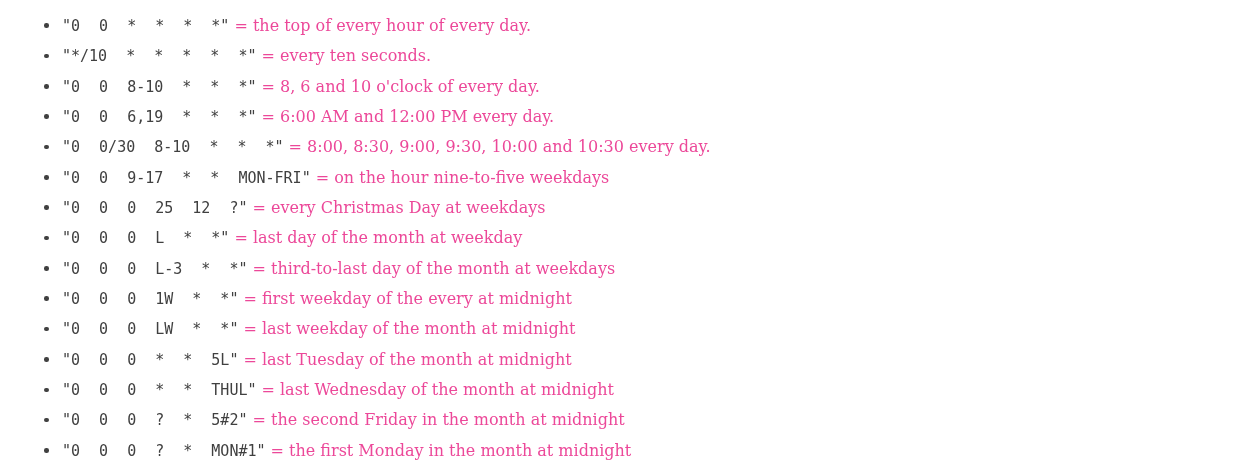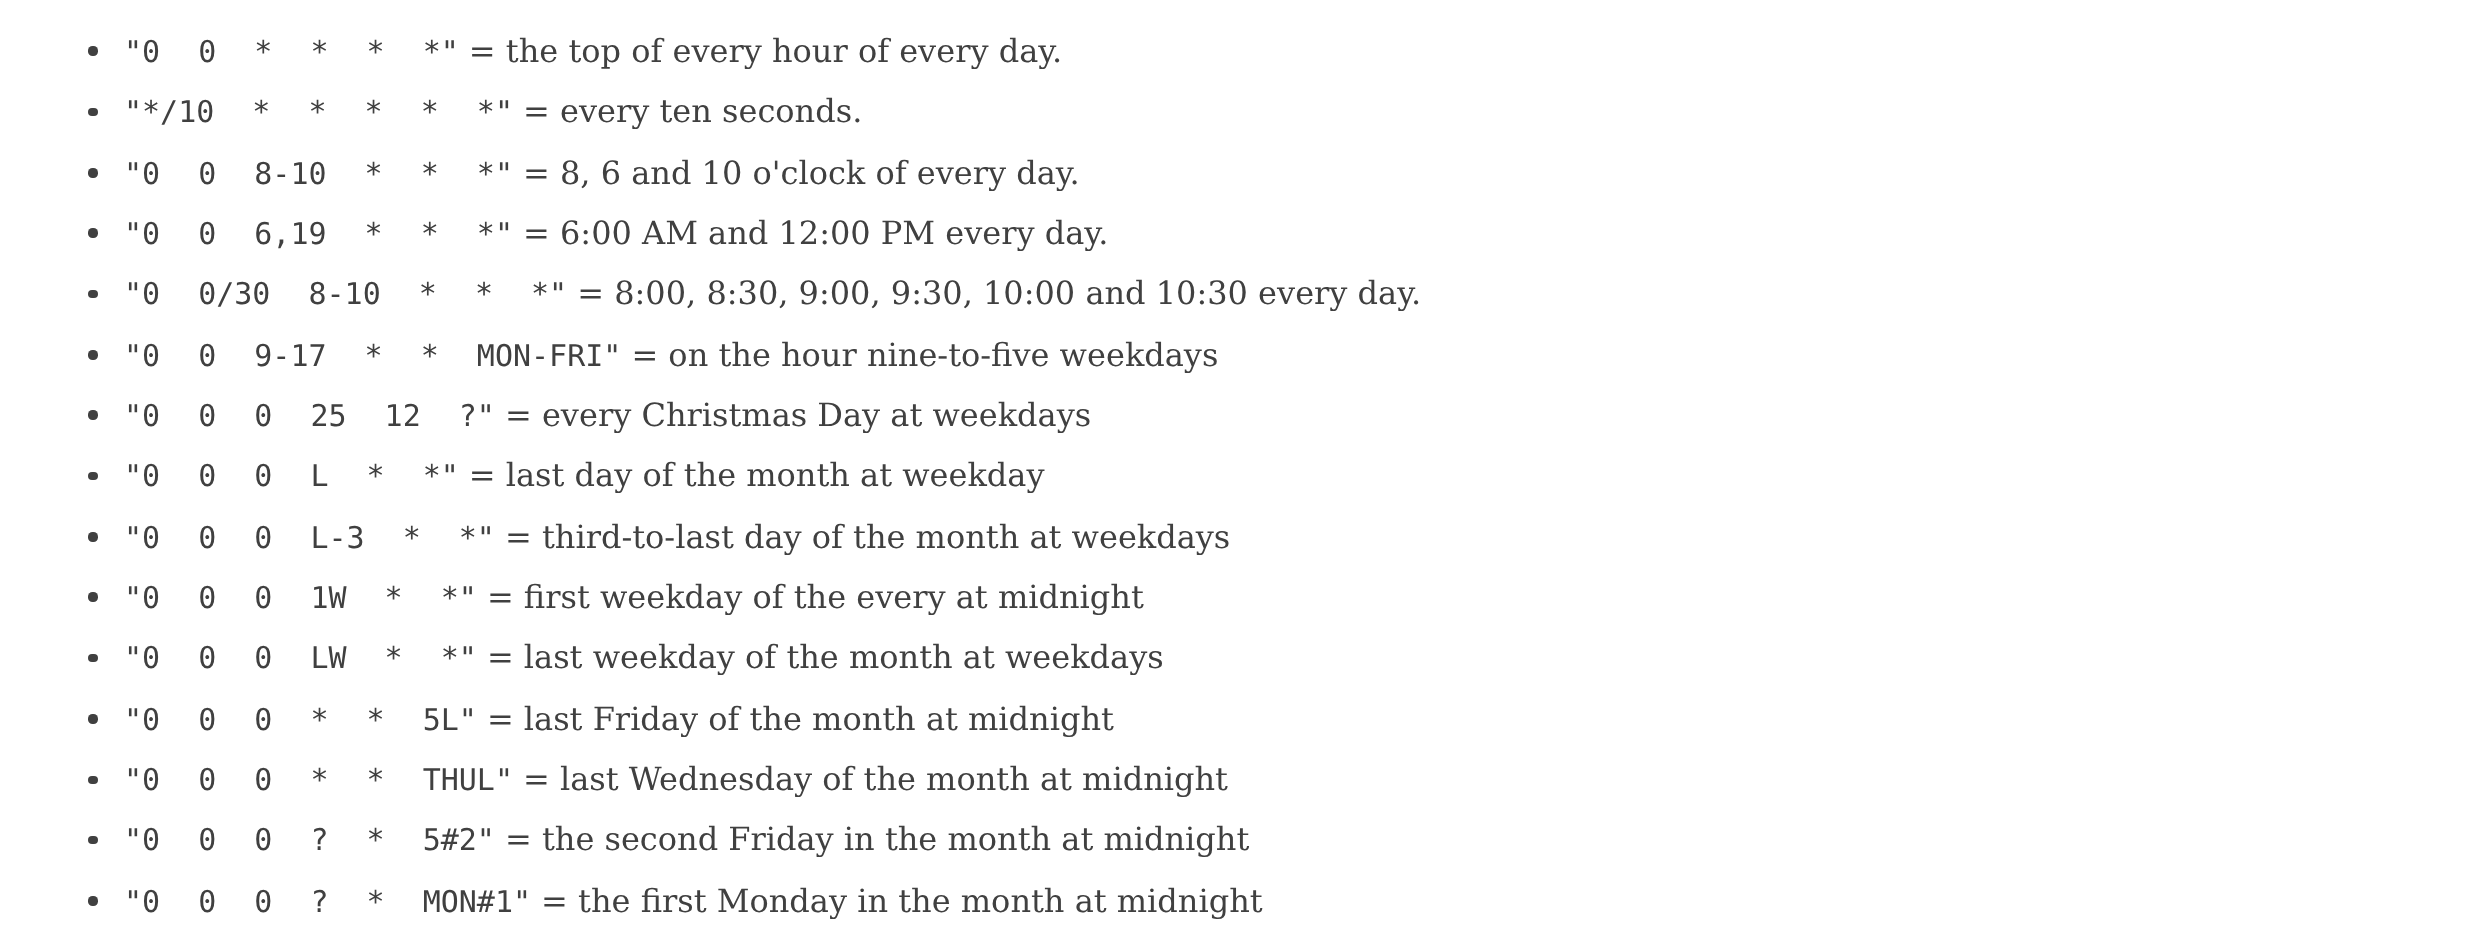--- a/index.html
+++ b/index.html
@@ -35,21 +35,21 @@
     background: #404040;
   }
   code.code {
     font-family: "DejaVu Sans Mono", monospace;
     font-size: 15px;
     word-spacing: 10px;
     color: #404040;
   }
   span.desc {
     margin-left: 5px;
-    color: #404040;
+    color: #ec4899;
   }
 </style>
 </head>
 <body>
 
 <ul class="cron-list" id="cron-list">
   <li class="item">
     <span class="bullet"></span><code class="code">"0 0 * * * *"</code><span class="desc">= the top of every hour of every day.</span>
   </li>
 
@@ -83,25 +83,25 @@
 
   <li class="item">
     <span class="bullet"></span><code class="code">"0 0 0 L-3 * *"</code><span class="desc">= third-to-last day of the month at weekdays</span>
   </li>
 
   <li class="item">
     <span class="bullet"></span><code class="code">"0 0 0 1W * *"</code><span class="desc">= first weekday of the every at midnight</span>
   </li>
 
   <li class="item">
-    <span class="bullet"></span><code class="code">"0 0 0 LW * *"</code><span class="desc">= last weekday of the month at weekdays</span>
+    <span class="bullet"></span><code class="code">"0 0 0 LW * *"</code><span class="desc">= last weekday of the month at midnight</span>
   </li>
 
   <li class="item">
-    <span class="bullet"></span><code class="code">"0 0 0 * * 5L"</code><span class="desc">= last Friday of the month at midnight</span>
+    <span class="bullet"></span><code class="code">"0 0 0 * * 5L"</code><span class="desc">= last Tuesday of the month at midnight</span>
   </li>
 
   <li class="item">
     <span class="bullet"></span><code class="code">"0 0 0 * * THUL"</code><span class="desc">= last Wednesday of the month at midnight</span>
   </li>
 
   <li class="item">
     <span class="bullet"></span><code class="code">"0 0 0 ? * 5#2"</code><span class="desc">= the second Friday in the month at midnight</span>
   </li>
 

